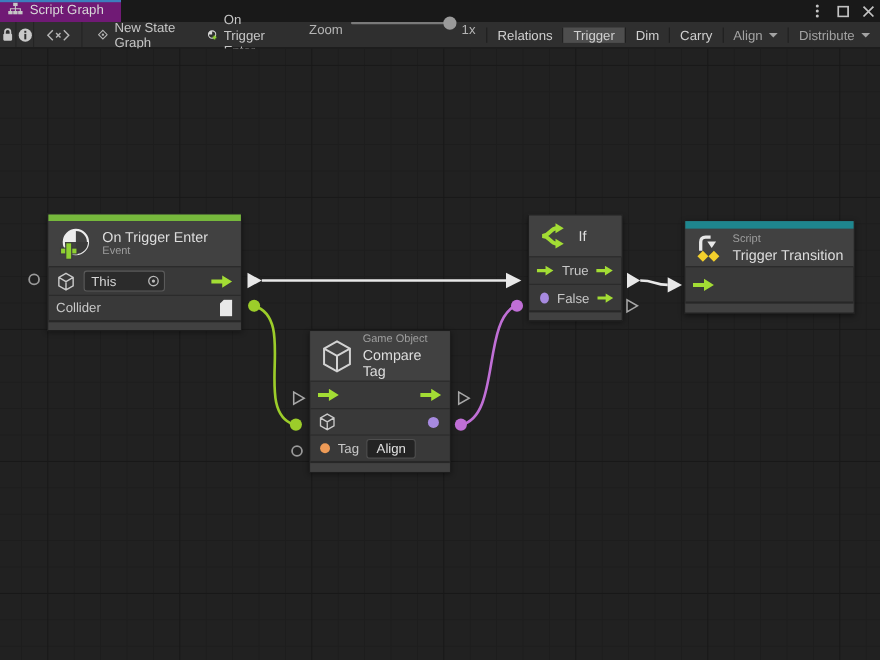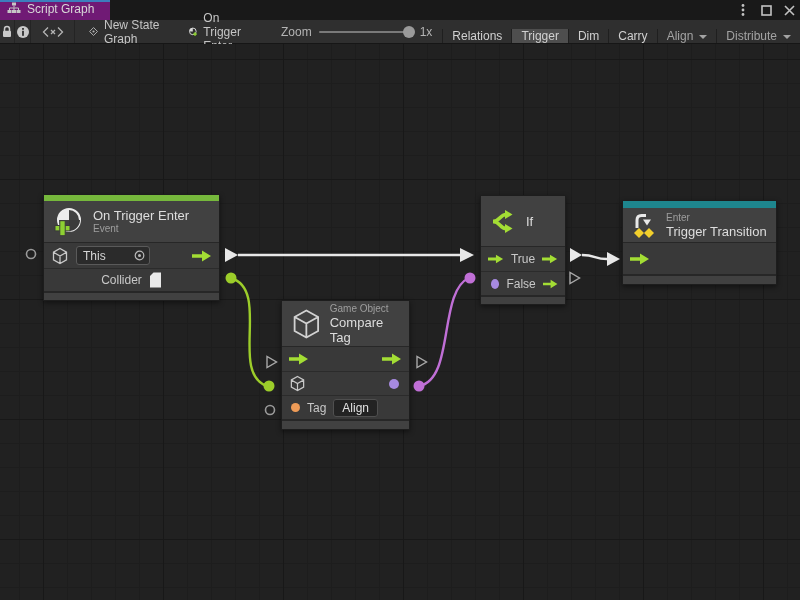--- a/index.html
+++ b/index.html
@@ -29,24 +29,24 @@
   .win-controls{position:absolute;right:3px;top:0;height:20px;display:flex;align-items:center;gap:7px}
   .wc{width:16px;height:16px;display:flex;align-items:center;justify-content:center}
 
   
   .toolbar{position:absolute;top:20px;left:0;width:800px;height:24px;background:#2f2f2f;
     border-bottom:1px solid #161616;display:flex;align-items:stretch;color:#c6c6c6;font-size:12px}
   .tbtn{display:flex;align-items:center;justify-content:center;border-right:1px solid #242424;cursor:default}
   .tbtn.icon-only{width:25px}
   .tbtn.code{width:69px}
   .crumb{display:flex;align-items:center;gap:6px;padding:0 14px;border-right:none}
-  .zoom-area{display:flex;align-items:center;gap:7px;padding:0 10px;color:#b4b4b4}
+  .zoom-area{display:flex;gap:7px;padding:0 10px;color:#b4b4b4}
   .zoom-track{position:relative;width:94px;height:2px;background:#7a7a7a;border-radius:1px}
   .zoom-knob{position:absolute;right:-2px;top:-5px;width:12px;height:12px;border-radius:50%;background:#9a9a9a}
-  .right-group{margin-left:auto;display:flex;align-items:flex-end}
+  .right-group{margin-left:auto;display:flex;align-items:center}
   .rbtn{display:flex;align-items:center;padding:0 9px;border-left:1px solid #1f1f1f;color:#d0d0d0}
   .rbtn.active{background:#4e4e4e}
   .rbtn.disabled{color:#a3a3a3}
   .dd{width:0;height:0;border-left:4px solid transparent;border-right:4px solid transparent;
     border-top:4px solid currentColor;margin-left:6px;margin-top:1px}
 
   
   .canvas{position:absolute;top:44px;left:0;width:800px;height:556px;background-color:#212121;
     background-image:
       linear-gradient(#181818 1px,transparent 1px),
@@ -230,21 +230,21 @@
           <svg width="11" height="11" viewBox="0 0 11 11">
             <circle cx="5.5" cy="5.5" r="4.3" fill="none" stroke="#b8b8b8" stroke-width="1.2"></circle>
             <circle cx="5.5" cy="5.5" r="1.5" fill="#b8b8b8"></circle>
           </svg>
         </div>
         <span class="grow"></span>
         <svg width="20" height="12" viewBox="0 0 20 12">
           <polygon points="0,4.2 10,4.2 10,0.5 19,6 10,11.5 10,7.8 0,7.8" fill="var(--flow-green)"></polygon>
         </svg>
       </div>
-      <div class="nrow" style="height:23px;justify-content:center">
+      <div class="nrow" style="height:23px;justify-content:space-between">
         <span class="rlabel">Collider</span>
         <svg width="13" height="16" viewBox="0 0 13 16">
           <path d="M4.5 0.5 H12 V15.5 H1 V4 Z" fill="#e9e9e9"></path>
         </svg>
       </div>
       <div class="nfoot" style="height:9px"></div>
     </div>
 
     <div class="node" style="left:281px;top:256px;width:129px">
       <div class="nhead" style="height:46px">
@@ -272,21 +272,21 @@
       </div>
       <div class="nrow" style="height:24px">
         <span class="dot" style="width:9px;height:9px;background:var(--string-orange);margin-left:2px"></span>
         <span class="rlabel">Tag</span>
         <span class="pillbox">Align</span>
       </div>
       <div class="nfoot" style="height:10px"></div>
     </div>
 
     <div class="node" style="left:480px;top:151px;width:86px">
-      <div class="nhead" style="height:51px">
+      <div class="nhead" style="height:38px">
         <svg width="28" height="27" viewBox="0 0 28 27">
           <g stroke="var(--flow-green)" stroke-width="3.6" fill="none">
             <path d="M3 13.5 C10 13.5 10 6.5 16 6.5"></path>
             <path d="M3 13.5 C10 13.5 10 20.5 16 20.5"></path>
           </g>
           <g fill="var(--flow-green)">
             <polygon points="15,2 15,11 22.5,6.5"></polygon>
             <polygon points="15,16 15,25 22.5,20.5"></polygon>
           </g>
         </svg>
@@ -316,21 +316,21 @@
       <div class="nhead" style="height:35px">
         <svg width="26" height="28" viewBox="0 0 24 28">
           <path d="M4 17 V9 Q4 4.5 8.5 4.5 H13" fill="none" stroke="#e8e8e8" stroke-width="3"></path>
           <polygon points="10,8.5 18,8.5 14,14.5" fill="#e8e8e8"></polygon>
           <g fill="var(--diamond-yellow)">
             <polygon points="6,17 11,22 6,27 1,22"></polygon>
             <polygon points="16,17 21,22 16,27 11,22"></polygon>
           </g>
         </svg>
         <div>
-          <div class="nsub">Enter</div>
+          <div class="nsub">Script</div>
           <div class="ntitle">Trigger Transition</div>
         </div>
       </div>
       <div class="nrow" style="height:31px">
         <svg width="20" height="12" viewBox="0 0 20 12">
           <polygon points="0,4.2 10,4.2 10,0.5 19,6 10,11.5 10,7.8 0,7.8" fill="var(--flow-green)"></polygon>
         </svg>
       </div>
       <div class="nfoot" style="height:10px"></div>
     </div>

